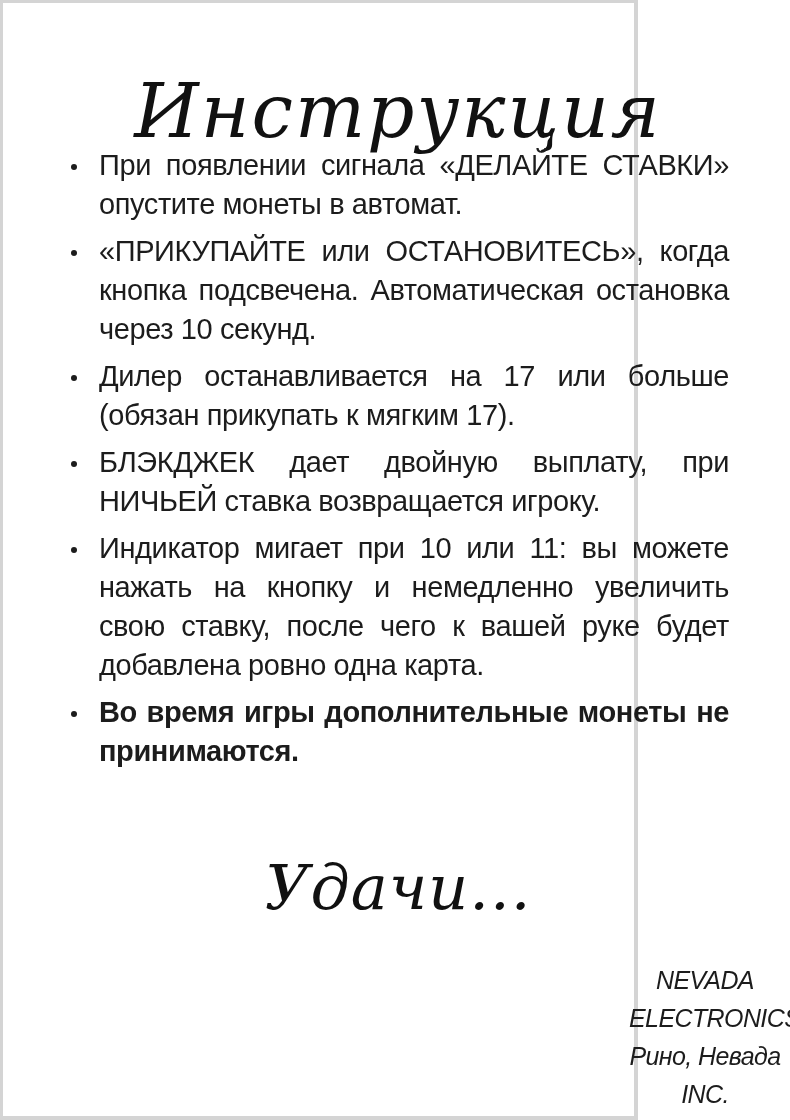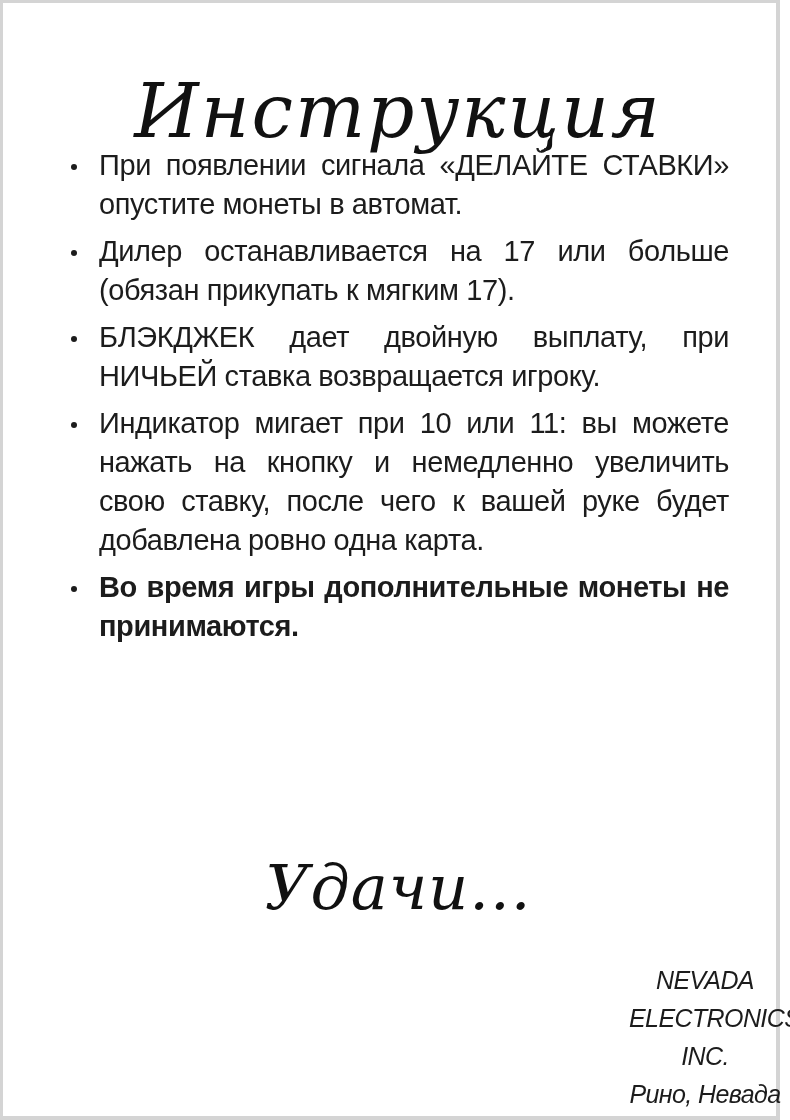--- a/index.html
+++ b/index.html
@@ -10,21 +10,21 @@
     body {
       width: 790px;
       height: 1120px;
       position: relative;
       overflow: hidden;
     }
     .page {
       position: absolute;
       left: 0;
       top: 0;
-      width: 780px;
+      width: 638px;
       height: 1120px;
       box-sizing: border-box;
       border-top: 3px solid #d4d4d4;
       border-left: 3px solid #d4d4d4;
       border-right: 4px solid #d4d4d4;
       border-bottom: 4px solid #d4d4d4;
       background: #ffffff;
       color: #1a1a1a;
       padding-left: 40px;
     }
@@ -120,20 +120,24 @@
 
   <h1 class="title">Инструкция</h1>
 
   <ul class="rules">
     <li class="rule" lang="ru" style="hyphens:auto;">
       <span class="bullet"></span>
       <span>При появлении сигнала «ДЕЛАЙТЕ СТАВКИ» опустите монеты в автомат.</span>
     </li>
     <li class="rule" lang="ru" style="hyphens:auto;">
       <span class="bullet"></span>
+      <span>«ПРИКУПАЙТЕ или ОСТАНОВИТЕСЬ», когда кнопка подсвечена. Автоматическая остановка через 10 секунд.</span>
+    </li>
+    <li class="rule" lang="ru" style="hyphens:auto;">
+      <span class="bullet"></span>
       <span>Дилер останавливается на 17 или больше (обязан прикупать к мягким 17).</span>
     </li>
     <li class="rule" lang="ru" style="hyphens:auto;">
       <span class="bullet"></span>
       <span>БЛЭКДЖЕК дает двойную выплату, при НИЧЬЕЙ ставка возвращается игроку.</span>
     </li>
     <li class="rule" lang="ru" style="hyphens:auto;">
       <span class="bullet"></span>
       <span>Индикатор мигает при 10 или 11: вы можете нажать на кнопку и немедленно увеличить свою ставку, после чего к вашей руке будет добавлена ровно одна карта.</span>
     </li>
@@ -141,17 +145,17 @@
       <span class="bullet"></span>
       <span>Во время игры дополнительные монеты не принимаются.</span>
     </li>
   </ul>
 
   <div class="good-luck">Удачи...</div>
 
   <div class="signature">
     <div>NEVADA</div>
     <div>ELECTRONICS</div>
+    <div>Рино, Невада</div>
     <div>INC.</div>
-    <div>Рино, Невада</div>
   </div>
 
 </div>
 
 </body></html>

